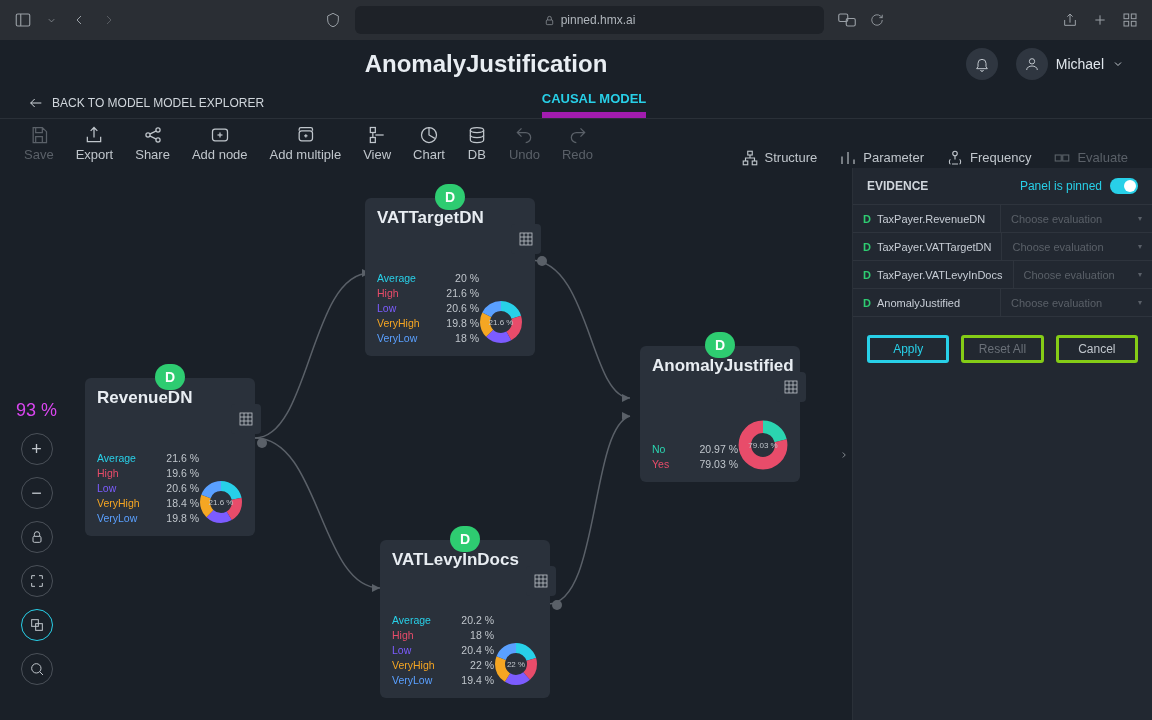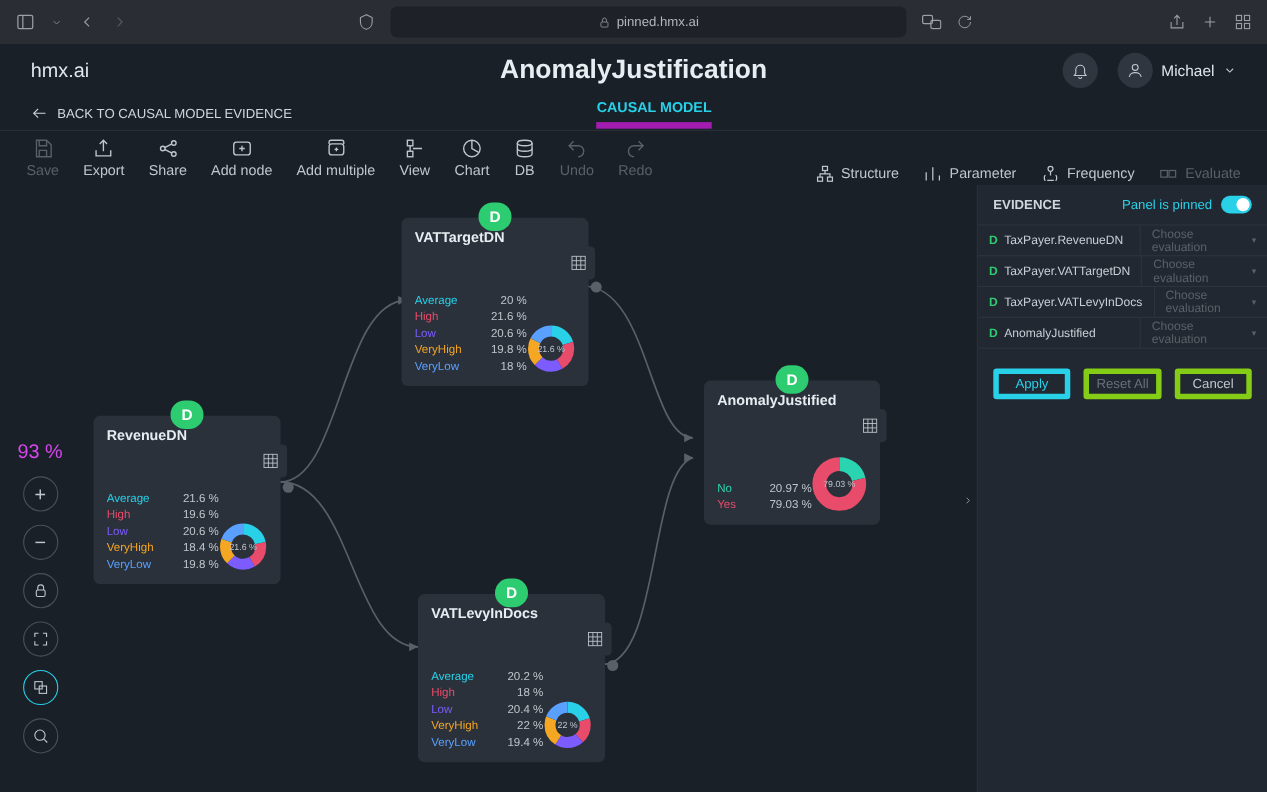--- a/index.html
+++ b/index.html
@@ -23,50 +23,50 @@
 .tool svg { stroke:#c0c6cc; fill:none; stroke-width:1.5; width:20px; height:20px; }
 .tool.disabled svg { stroke:#5a6068; }
 .toolbar-right { margin-left:auto; display:flex; gap:22px;margin-top:28px; }
 .tool-h { display:flex; align-items:center; gap:6px; font-size:13px; }
 .tool-h svg { stroke:#c0c6cc; fill:none; stroke-width:1.5; width:18px; height:18px; }
 .tool-h.disabled { color:#5a6068; }
 .tool-h.disabled svg { stroke:#5a6068; }
 
 .canvas-wrap { position:relative; height:552px; display:flex; }
 .canvas { flex:1; position:relative; }
-.side-panel { width:264px; background:#222831; border-left:1px solid #2a3038; }
+.side-panel { width:300px; background:#222831; border-left:1px solid #2a3038; }
 
 .panel-head { display:flex; align-items:center; justify-content:space-between; padding:10px 14px; font-size:12px; }
 .panel-head .t { font-weight:600; color:#d0d6dc; }
 .pin-label { color:#28d0e8; font-size:12px; display:flex; align-items:center; gap:8px; }
 .toggle { width:28px; height:16px; background:#28d0e8; border-radius:8px; position:relative; }
 .toggle::after { content:''; position:absolute; right:2px; top:2px; width:12px; height:12px; background:#fff; border-radius:50%; }
 
 .ev-row { display:flex; align-items:center; border-top:1px solid #2e343d; height:28px; font-size:11px; }
 .ev-left { flex:0 0 148px; padding:0 10px; color:#c8ced6; display:flex; gap:6px; align-items:center; border-right:1px solid #2e343d; height:100%; }
 .d-tag { color:#2ecc71; font-weight:700; }
 .ev-right { flex:1; padding:0 10px; color:#5a6068; display:flex; align-items:center; justify-content:space-between; }
 .ev-rows-bottom-border { border-bottom: 1px solid #2e343d; }
 
 .btn-row { display:flex; gap:12px; padding:18px 14px; }
-.btn { flex:1; height:28px; border:5px solid #84cc16; border-radius:3px; display:flex; align-items:center; justify-content:center; font-size:12px; cursor:pointer; }
+.btn { flex:1; height:28px; border:3px solid #84cc16; border-radius:3px; display:flex; align-items:center; justify-content:center; font-size:12px; cursor:pointer; }
 .btn.primary { border-color:#28d0e8; color:#28d0e8; }
 .btn.muted { color:#6a7078; }
 .btn.normal { color:#c0c6cc; }
 
 .zoom-ctrl { position:absolute; left:16px; top:232px; display:flex; flex-direction:column; gap:12px; align-items:center; }
 .zoom-pct { color:#d946ef; font-size:18px; }
 .circ-btn { width:32px; height:32px; border-radius:50%; border:1.5px solid #4a5058; display:flex; align-items:center; justify-content:center; color:#c0c6cc; font-size:18px; cursor:pointer; }
 .circ-btn svg { stroke:#c0c6cc; fill:none; stroke-width:1.5; width:16px; height:16px; }
 .circ-btn.accent { border-color:#28d0e8; }
 
 .node { position:absolute; background:#2a313b; border-radius:6px; padding:10px 12px 12px; width:170px; }
 .node.small { width:160px; }
 .node-badge { position:absolute; top:-14px; left:50%; transform:translateX(-50%); background:#2ecc71; color:#fff; width:30px; height:26px; border-radius:13px; display:flex; align-items:center; justify-content:center; font-weight:700; font-size:14px; }
-.node-title { font-size:13px; font-weight:600; color:#e8edf2; margin-bottom:10px; }
+.node-title { font-size:17px; font-weight:600; color:#e8edf2; margin-bottom:10px; }
 .node-grid-ico { position:absolute; right:-6px; top:26px; width:30px; height:30px; background:#2a313b; border-radius:4px; display:flex; align-items:center; justify-content:center; }
 .node-grid-ico svg { stroke:#c0c6cc; fill:none; width:16px; height:16px; stroke-width:1.2; }
 .node-body { display:flex; gap:0; align-items:flex-end;margin-top:44px; }
 .stat-list { flex:1; display:flex; flex-direction:column; gap:3px; }
 .stat { display:flex; justify-content:space-between; font-size:10.5px; }
 .stat .lbl { }
 .c-avg{color:#28d0e8;} .c-high{color:#e84c6a;} .c-low{color:#7c5cff;} .c-vhigh{color:#f5a623;} .c-vlow{color:#5aa0ff;}
 .c-no{color:#2bd4b0;} .c-yes{color:#e84c6a;}
 .stat .val { color:#c0c6cc; }
 .donut { width:44px; height:44px; position:relative; }
@@ -123,21 +123,20 @@
     </svg>
   <svg width="16" height="16" viewBox="0 0 24 24">
       <rect x="3" y="3" width="7" height="7"></rect>
       <rect x="14" y="3" width="7" height="7"></rect>
       <rect x="3" y="14" width="7" height="7"></rect>
       <rect x="14" y="14" width="7" height="7"></rect>
     </svg>
 </div>
 
 <div class="app-header">
-  <div class="brand">hmx.ai</div>
   <div class="page-title">AnomalyJustification</div>
   <div class="header-right">
     <div class="bell">
       <svg width="16" height="16" viewBox="0 0 24 24" stroke="#c0c6cc" fill="none" stroke-width="1.5">
           <path d="M18 16v-5a6 6 0 1 0-12 0v5l-2 3h16zM10 21a2 2 0 0 0 4 0"></path>
         </svg>
     </div>
     <div class="user">
       <div class="avatar-circ">
         <svg width="16" height="16" viewBox="0 0 24 24" stroke="#c0c6cc" fill="none" stroke-width="1.5">
@@ -152,21 +151,21 @@
     </div>
   </div>
 </div>
 
 <div class="subhead">
   <div class="back">
     <svg width="16" height="16" viewBox="0 0 24 24" stroke="#d0d6dc" fill="none" stroke-width="1.5">
         <line x1="20" y1="12" x2="4" y2="12"></line>
         <polyline points="10 18 4 12 10 6"></polyline>
       </svg>
-    <span>BACK TO CAUSAL MODEL EVIDENCE</span>
+    <span>BACK TO MODEL MODEL EXPLORER</span>
   </div>
   <div class="tab-row">
     <span class="active-tab">CAUSAL MODEL</span>
   </div>
   <div style="width:200px"></div>
 </div>
 
 <div class="toolbar">
   <div class="tool disabled">
       <svg viewBox="0 0 24 24">

